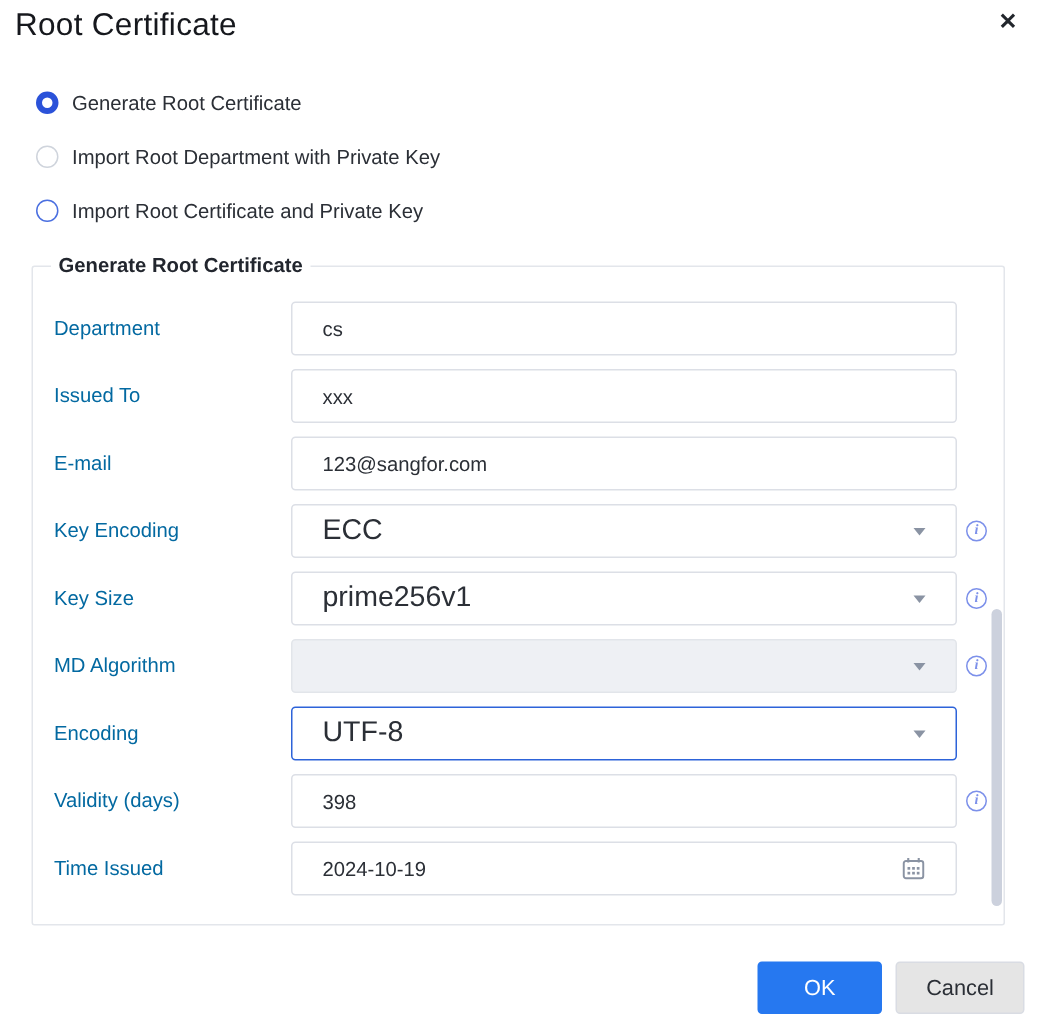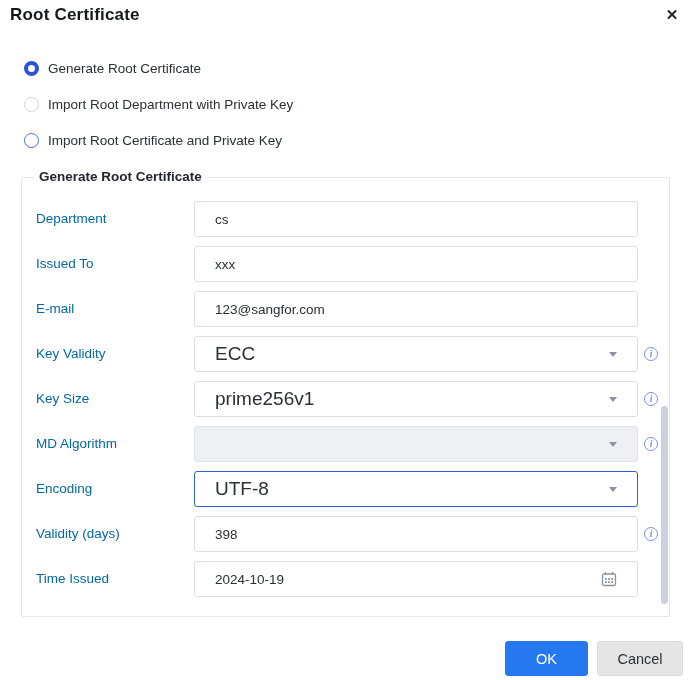--- a/index.html
+++ b/index.html
@@ -1,20 +1,20 @@
 <!DOCTYPE html>
 <html><head>
 <meta charset="utf-8">
 <style>
   * { margin:0; padding:0; box-sizing:border-box; }
   html,body { width:693px; height:680px; background:#ffffff; font-family:"Liberation Sans", sans-serif; overflow:hidden; }
   .dialog { position:relative; width:693px; height:680px; background:#fff; }
 
   
-  .dlg-title { position:absolute; left:10px; top:5px; font-size:17px; font-weight:bold; color:#16181d; letter-spacing:.2px; }
+  .dlg-title { position:absolute; left:10px; top:5px; font-size:21px; font-weight:normal; color:#16181d; letter-spacing:.2px; }
   .close-btn { position:absolute; right:10px; top:4px; width:22px; height:22px; font-size:15px; line-height:22px; text-align:center; color:#22262c; cursor:pointer; font-weight:bold; }
 
   
   .radio-row { position:absolute; left:24px; height:20px; display:flex; align-items:center; cursor:pointer; }
   .radio-row.r0 { top:58px; }
   .radio-row.r1 { top:94px; }
   .radio-row.r2 { top:130px; }
   .radio-dot { width:15px; height:15px; border-radius:50%; background:#fff; flex:0 0 15px; }
   .radio-dot.selected { border:4.5px solid #2b52d9; }
   .radio-dot.off      { border:1px solid #cfd4dc; }
@@ -86,21 +86,21 @@
     </div>
 
     <div class="frow" style="top:113px">
       <span class="flabel">E-mail</span>
       <div class="fbox">
         <input value="123@sangfor.com" style="">
       </div>
     </div>
 
     <div class="frow" style="top:158px">
-      <span class="flabel">Key Validity</span>
+      <span class="flabel">Key Encoding</span>
       <div class="fbox">
         <span class="sel-text">ECC</span>
         <span class="caret"></span>
       </div>
       <span class="info-icon">i</span>
     </div>
 
     <div class="frow" style="top:203px">
       <span class="flabel">Key Size</span>
       <div class="fbox">

